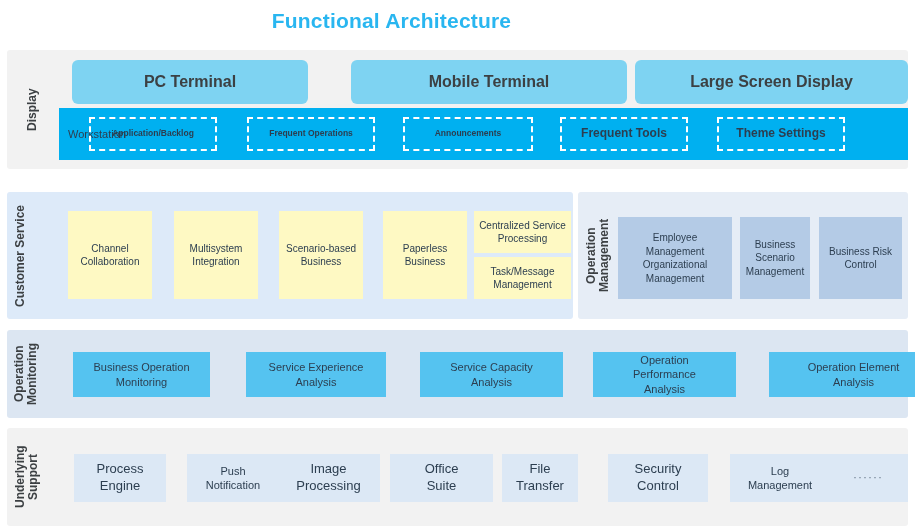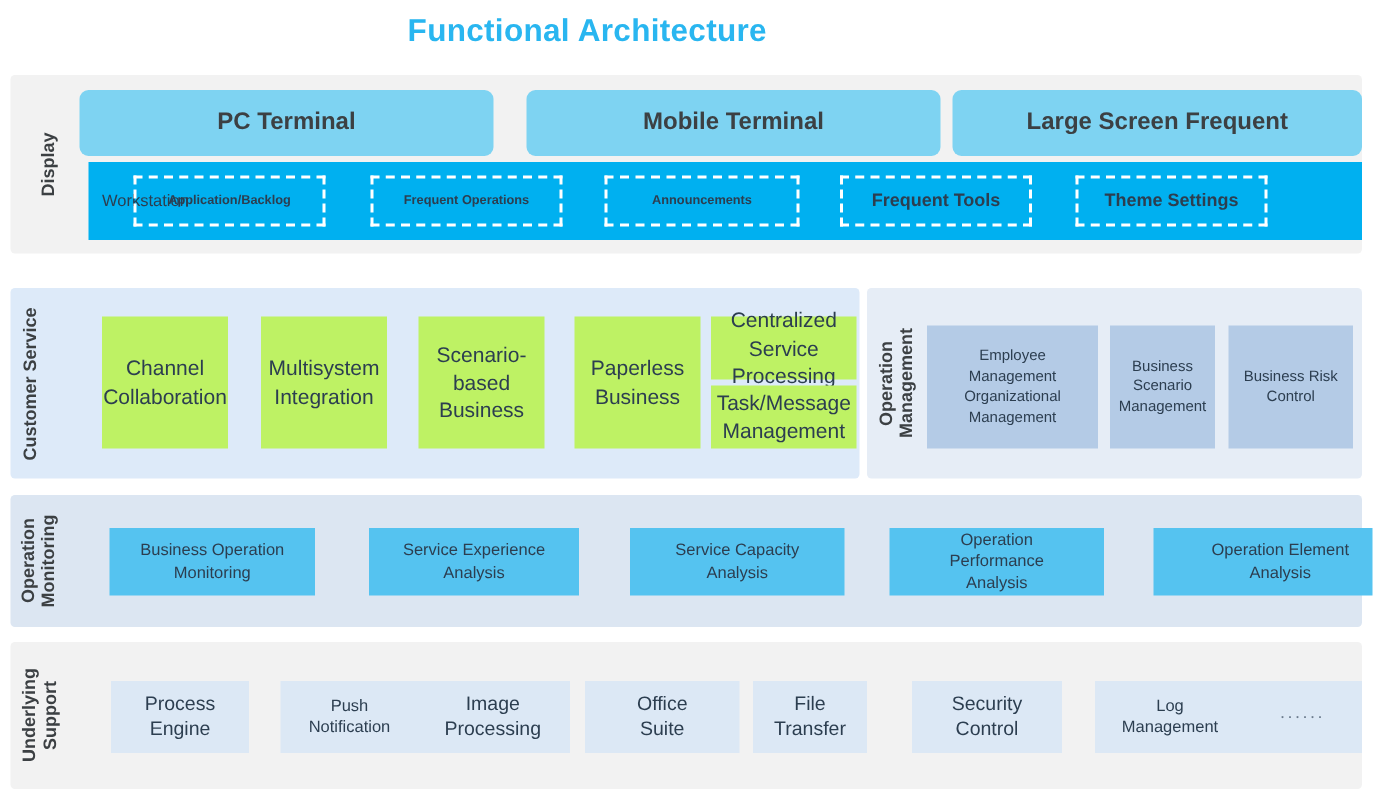--- a/index.html
+++ b/index.html
@@ -107,29 +107,29 @@
   
   #cs-band {
     left: 7px; top: 192px;
     width: 566px; height: 127px;
     background: #ddeaf9;
   }
   #cs-band .band-label { width: 28px; }
 
   .cs-box {
     position: absolute;
-    background: #bef264;
-    display: flex;
-    align-items: center;
-    justify-content: center;
-    text-align: center;
-    font-size: 14px;
+    background: #fef9c3;
+    display: flex;
+    align-items: center;
+    justify-content: center;
+    text-align: center;
+    font-size: 10px;
     color: #2c3e50;
     line-height: 1.35;
-    padding: 0 21px;
+    padding: 0 3px;
   }
 
   
   #om-band {
     left: 578px; top: 192px;
     width: 330px; height: 127px;
     background: #e6edf6;
   }
   #om-band .band-label { width: 40px; }
 
@@ -195,23 +195,23 @@
   .us-box.t-dot { font-size: 12px; letter-spacing: 1px; color: #6b7b8c; }
 </style>
 </head>
 <body>
 
 <div class="page-title">Functional Architecture</div>
 
 <div class="band" id="display-band">
   <div class="band-label">Display</div>
   <div id="terminal-list">
-      <div class="terminal-box" style="left: 46px; width: 276px;">PC Terminal</div>
+      <div class="terminal-box" style="left: 65px; width: 236px;">PC Terminal</div>
       <div class="terminal-box" style="left: 344px; width: 276px;">Mobile Terminal</div>
-      <div class="terminal-box" style="left: 628px; width: 273px;">Large Screen Frequent</div>
+      <div class="terminal-box" style="left: 628px; width: 273px;">Large Screen Display</div>
     </div>
   <div id="workstation-strip">
     <div id="workstation-label">Workstation</div>
     <div id="entry-list">
         <div class="dashed-box small" style="left: 30px; width: 128px;">Application/Backlog</div>
         <div class="dashed-box small" style="left: 188px; width: 128px;">Frequent Operations</div>
         <div class="dashed-box small" style="left: 344px; width: 130px;">Announcements</div>
         <div class="dashed-box big" style="left: 501px; width: 128px;">Frequent Tools</div>
         <div class="dashed-box big" style="left: 658px; width: 128px;">Theme Settings</div>
       </div>

